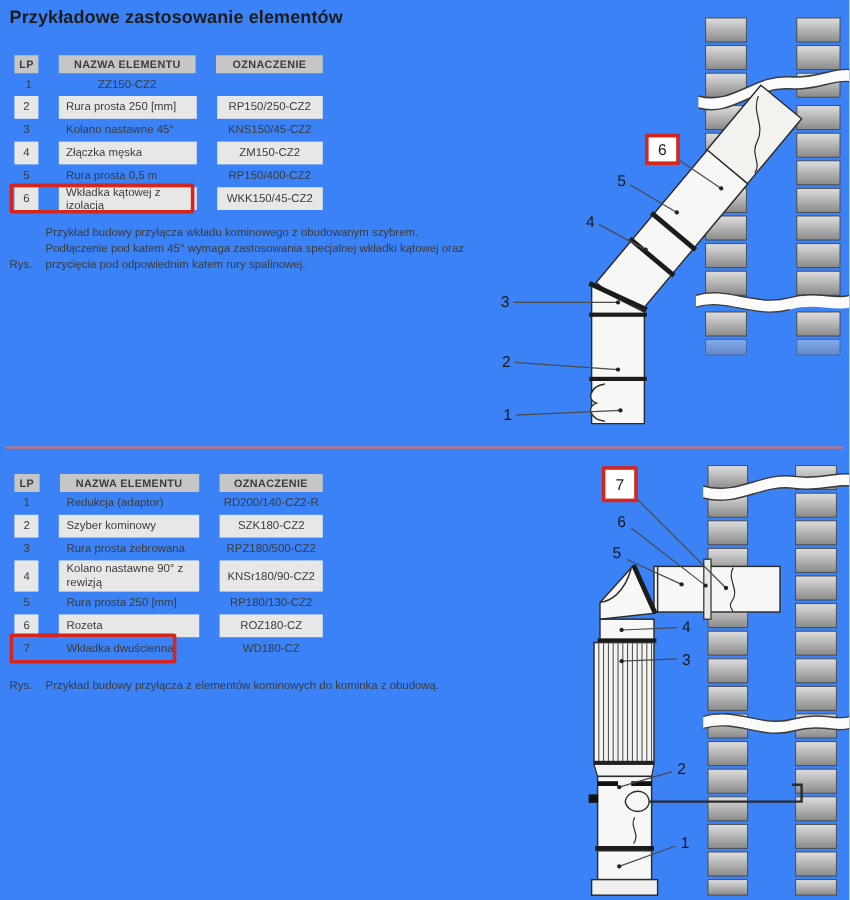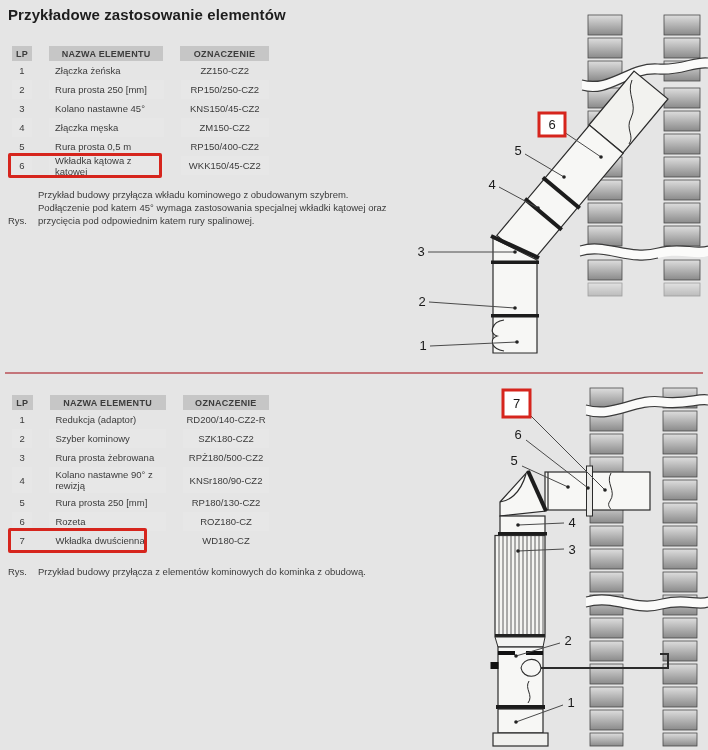--- a/index.html
+++ b/index.html
@@ -1,18 +1,18 @@
 <!DOCTYPE html>
 <html><head>
 <meta charset="utf-8">
 <style>
   html,body{margin:0;padding:0;background:#ffffff;}
   .page{
     position:relative;width:708px;height:750px;overflow:hidden;
-    background:#e5e5e5;font-family:"Liberation Sans",sans-serif;color:#3b3b3b;
+    background:#3b82f6;font-family:"Liberation Sans",sans-serif;color:#3b3b3b;
   }
   .title{position:absolute;left:8px;top:6px;font-size:15px;font-weight:700;color:#1d1d1d;letter-spacing:.1px;}
   .tbl{position:absolute;left:12px;width:257px;}
   .trow,.thead{display:flex;gap:17px;}
   .cell{display:flex;align-items:center;font-size:9.5px;color:#3b3b3b;}
   .thead .cell{background:#c6c6c6;height:15px;font-size:9px;font-weight:700;color:#3c3c3c;letter-spacing:.3px;}
   .trow .cell{height:19px;}
   .trow.tall .cell{height:26px;line-height:11px;}
   .trow.even .cell{background:#e7e7e7;}
   .c-lp{width:24px;justify-content:center;}
@@ -35,21 +35,20 @@
   <div class="title">Przykładowe zastosowanie elementów</div>
 
   <div class="tbl tbl1" style="top:46px;">
     <div class="thead">
       <div class="cell c-lp">LP</div>
       <div class="cell c-name" style="justify-content:center;padding-left:0;">NAZWA ELEMENTU</div>
       <div class="cell c-code">OZNACZENIE</div>
     </div>
     <div class="trow">
       <div class="cell c-lp">1</div>
-      <div class="cell c-name">Złączka żeńska</div>
       <div class="cell c-code">ZZ150-CZ2</div>
     </div>
     <div class="trow even">
       <div class="cell c-lp">2</div>
       <div class="cell c-name">Rura prosta 250 [mm]</div>
       <div class="cell c-code">RP150/250-CZ2</div>
     </div>
     <div class="trow">
       <div class="cell c-lp">3</div>
       <div class="cell c-name">Kolano nastawne 45°</div>
@@ -60,21 +59,21 @@
       <div class="cell c-name">Złączka męska</div>
       <div class="cell c-code">ZM150-CZ2</div>
     </div>
     <div class="trow">
       <div class="cell c-lp">5</div>
       <div class="cell c-name">Rura prosta 0,5 m</div>
       <div class="cell c-code">RP150/400-CZ2</div>
     </div>
     <div class="trow even">
       <div class="cell c-lp">6</div>
-      <div class="cell c-name">Wkładka kątowa z kątowej</div>
+      <div class="cell c-name">Wkładka kątowej z izolacją</div>
       <div class="cell c-code">WKK150/45-CZ2</div>
     </div>
     <div class="hl-box" style="left:-4px;top:107px;width:148px;height:19px;"></div>
   </div>
 
   <div class="caption" style="top:188px;">
     <div class="lbl">Rys.</div>
     <div class="txt">Przykład budowy przyłącza wkładu kominowego z obudowanym szybrem. Podłączenie pod katem 45° wymaga zastosowania specjalnej wkładki kątowej oraz przycięcia pod odpowiednim katem rury spalinowej.</div>
   </div>
 

